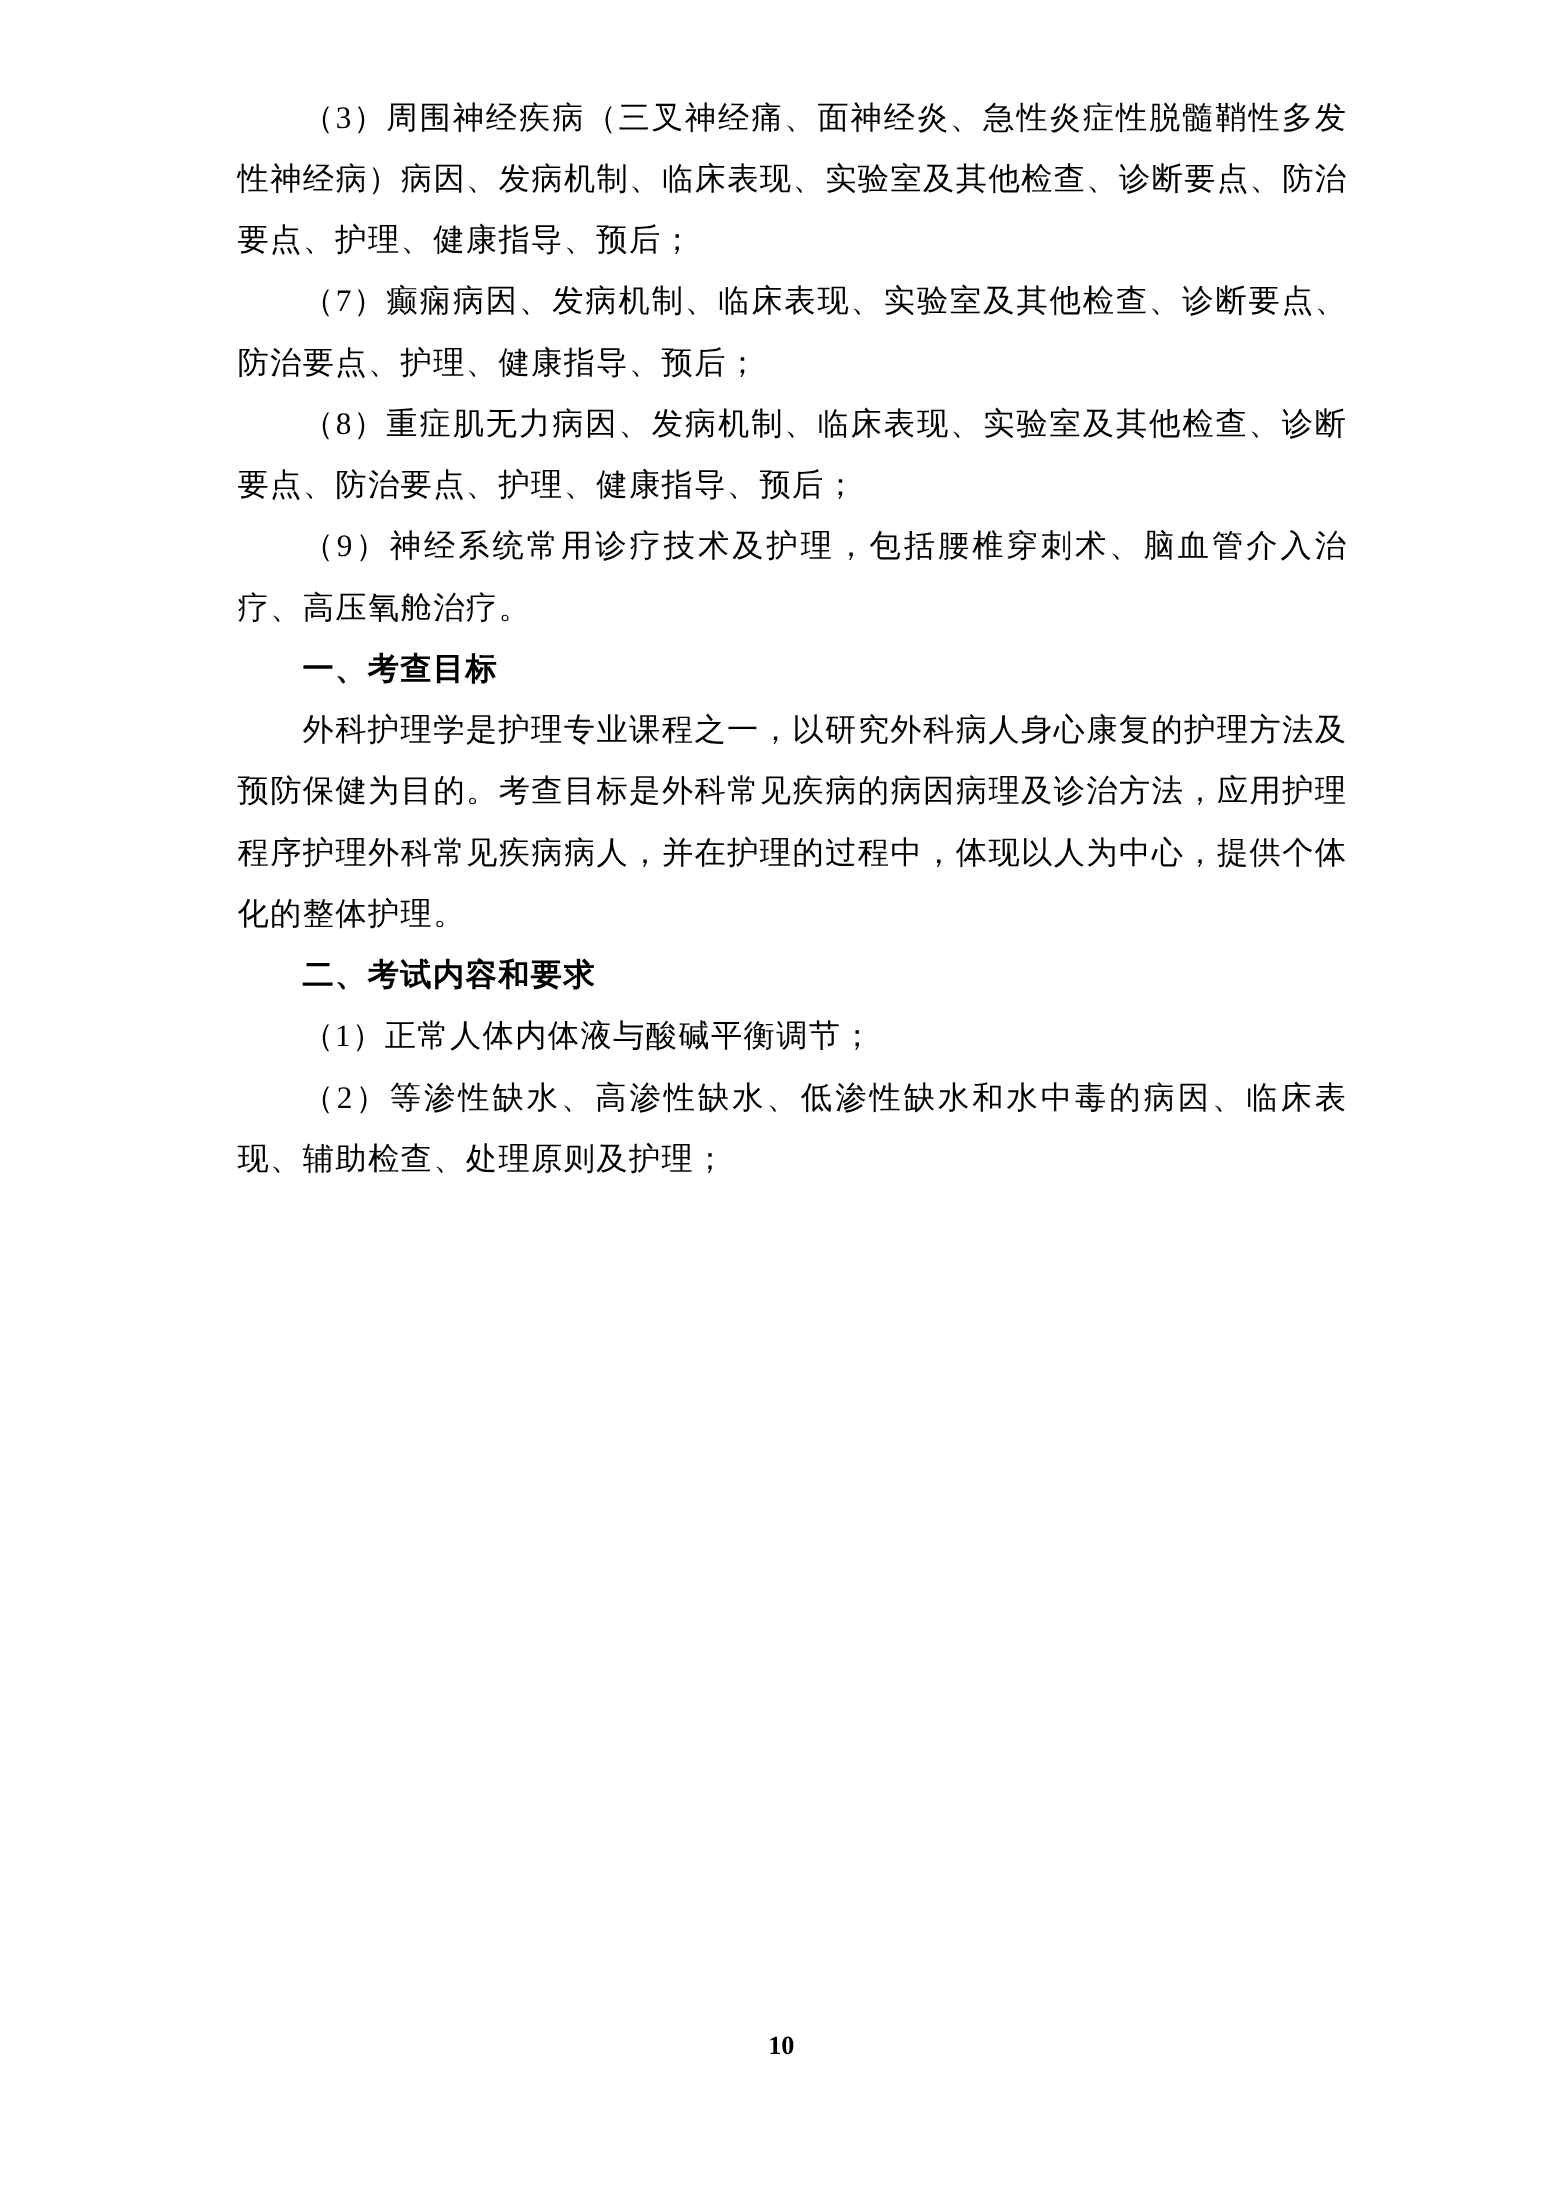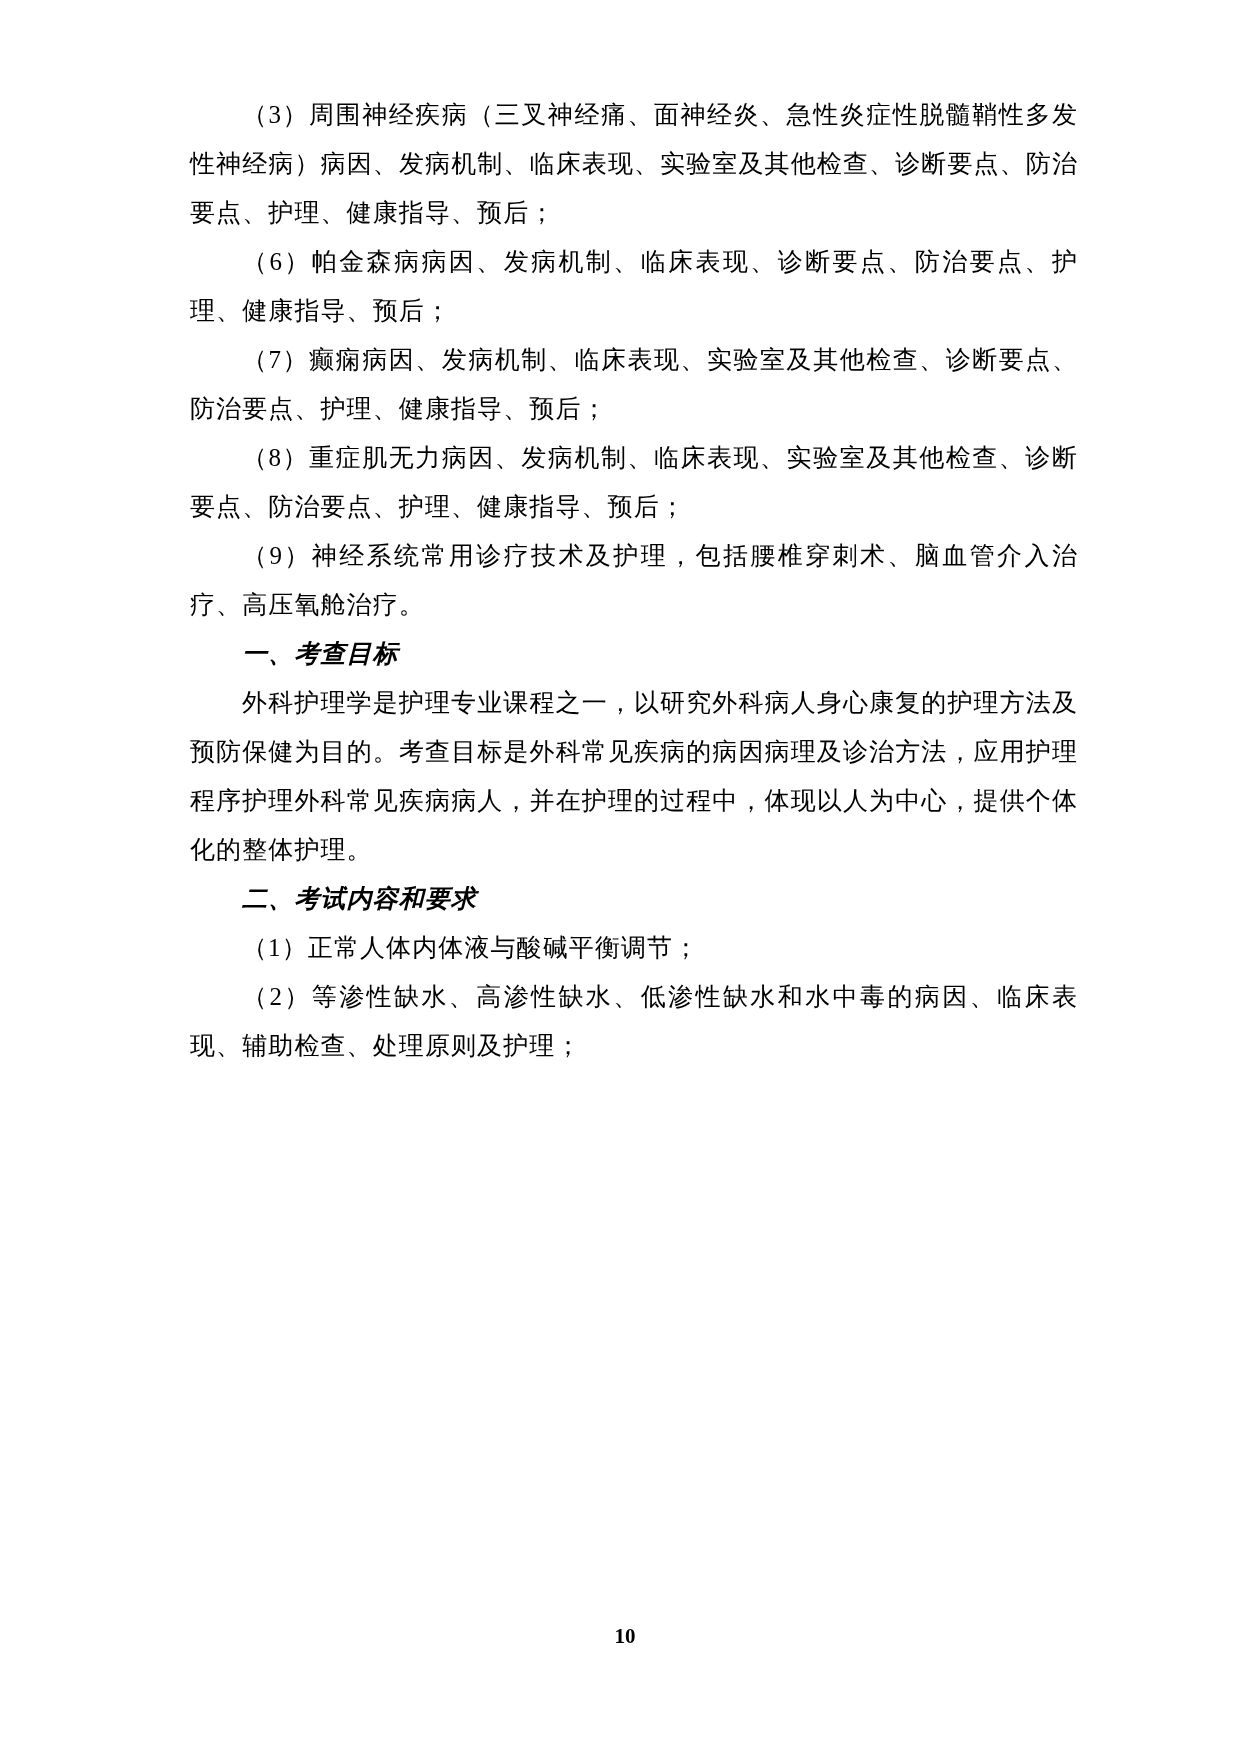--- a/index.html
+++ b/index.html
@@ -11,35 +11,34 @@
     position: relative;
     width: 1240px;
     height: 1754px;
     background: #ffffff;
     color: #000000;
     font-family: "Liberation Serif", serif;
     overflow: hidden;
     box-sizing: border-box;
   }
   .content {
-    padding: 90px 162px 0 190px;
+    padding: 70px 162px 0 190px;
   }
   .para {
     margin: 0;
     font-size: 25px;
     line-height: 49px;
     letter-spacing: 1.1px;
     text-align: justify;
     text-justify: inter-character;
     text-indent: 52px;
     word-break: break-all;
   }
   .para.bold {
     font-weight: 700;
-    font-style: italic;
   }
   .section-title {
     margin: 49px 0 0 0;
     font-size: 25px;
     line-height: 49px;
     letter-spacing: 1.1px;
     text-align: center;
     text-indent: 0;
   }
   .page-number {
@@ -53,21 +52,20 @@
     font-weight: 700;
     letter-spacing: 0;
   }
 </style>
 </head>
 <body>
 
 <div class="page">
   <div class="content">
     <p class="para">（3）周围神经疾病（三叉神经痛、面神经炎、急性炎症性脱髓鞘性多发性神经病）病因、发病机制、临床表现、实验室及其他检查、诊断要点、防治要点、护理、健康指导、预后；</p>
-    <p class="para">（6）帕金森病病因、发病机制、临床表现、诊断要点、防治要点、护理、健康指导、预后；</p>
     <p class="para">（7）癫痫病因、发病机制、临床表现、实验室及其他检查、诊断要点、防治要点、护理、健康指导、预后；</p>
     <p class="para">（8）重症肌无力病因、发病机制、临床表现、实验室及其他检查、诊断要点、防治要点、护理、健康指导、预后；</p>
     <p class="para">（9）神经系统常用诊疗技术及护理，包括腰椎穿刺术、脑血管介入治疗、高压氧舱治疗。</p>
 
 
     <p class="para bold">一、考查目标</p>
     <p class="para">外科护理学是护理专业课程之一，以研究外科病人身心康复的护理方法及预防保健为目的。考查目标是外科常见疾病的病因病理及诊治方法，应用护理程序护理外科常见疾病病人，并在护理的过程中，体现以人为中心，提供个体化的整体护理。</p>
 
     <p class="para bold">二、考试内容和要求</p>
     <p class="para">（1）正常人体内体液与酸碱平衡调节；</p>

